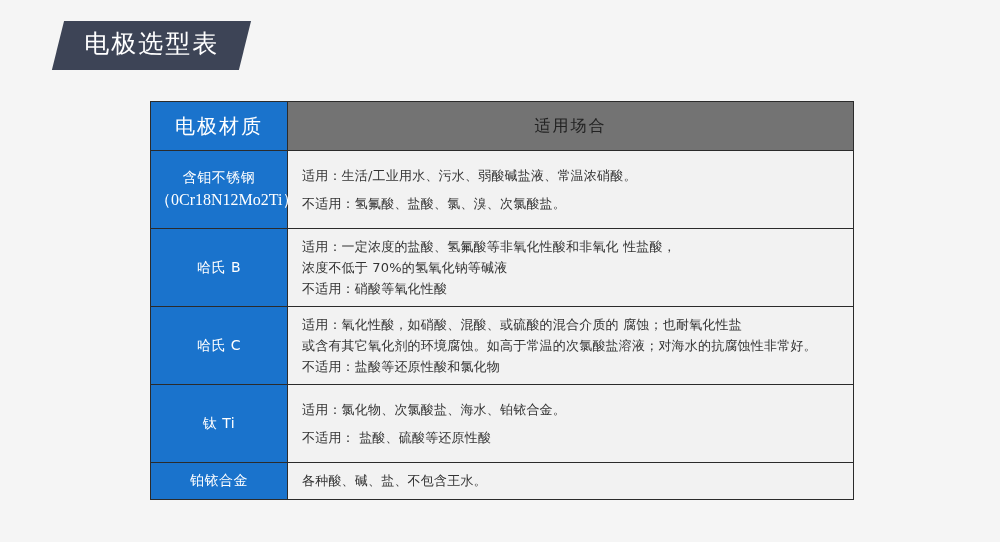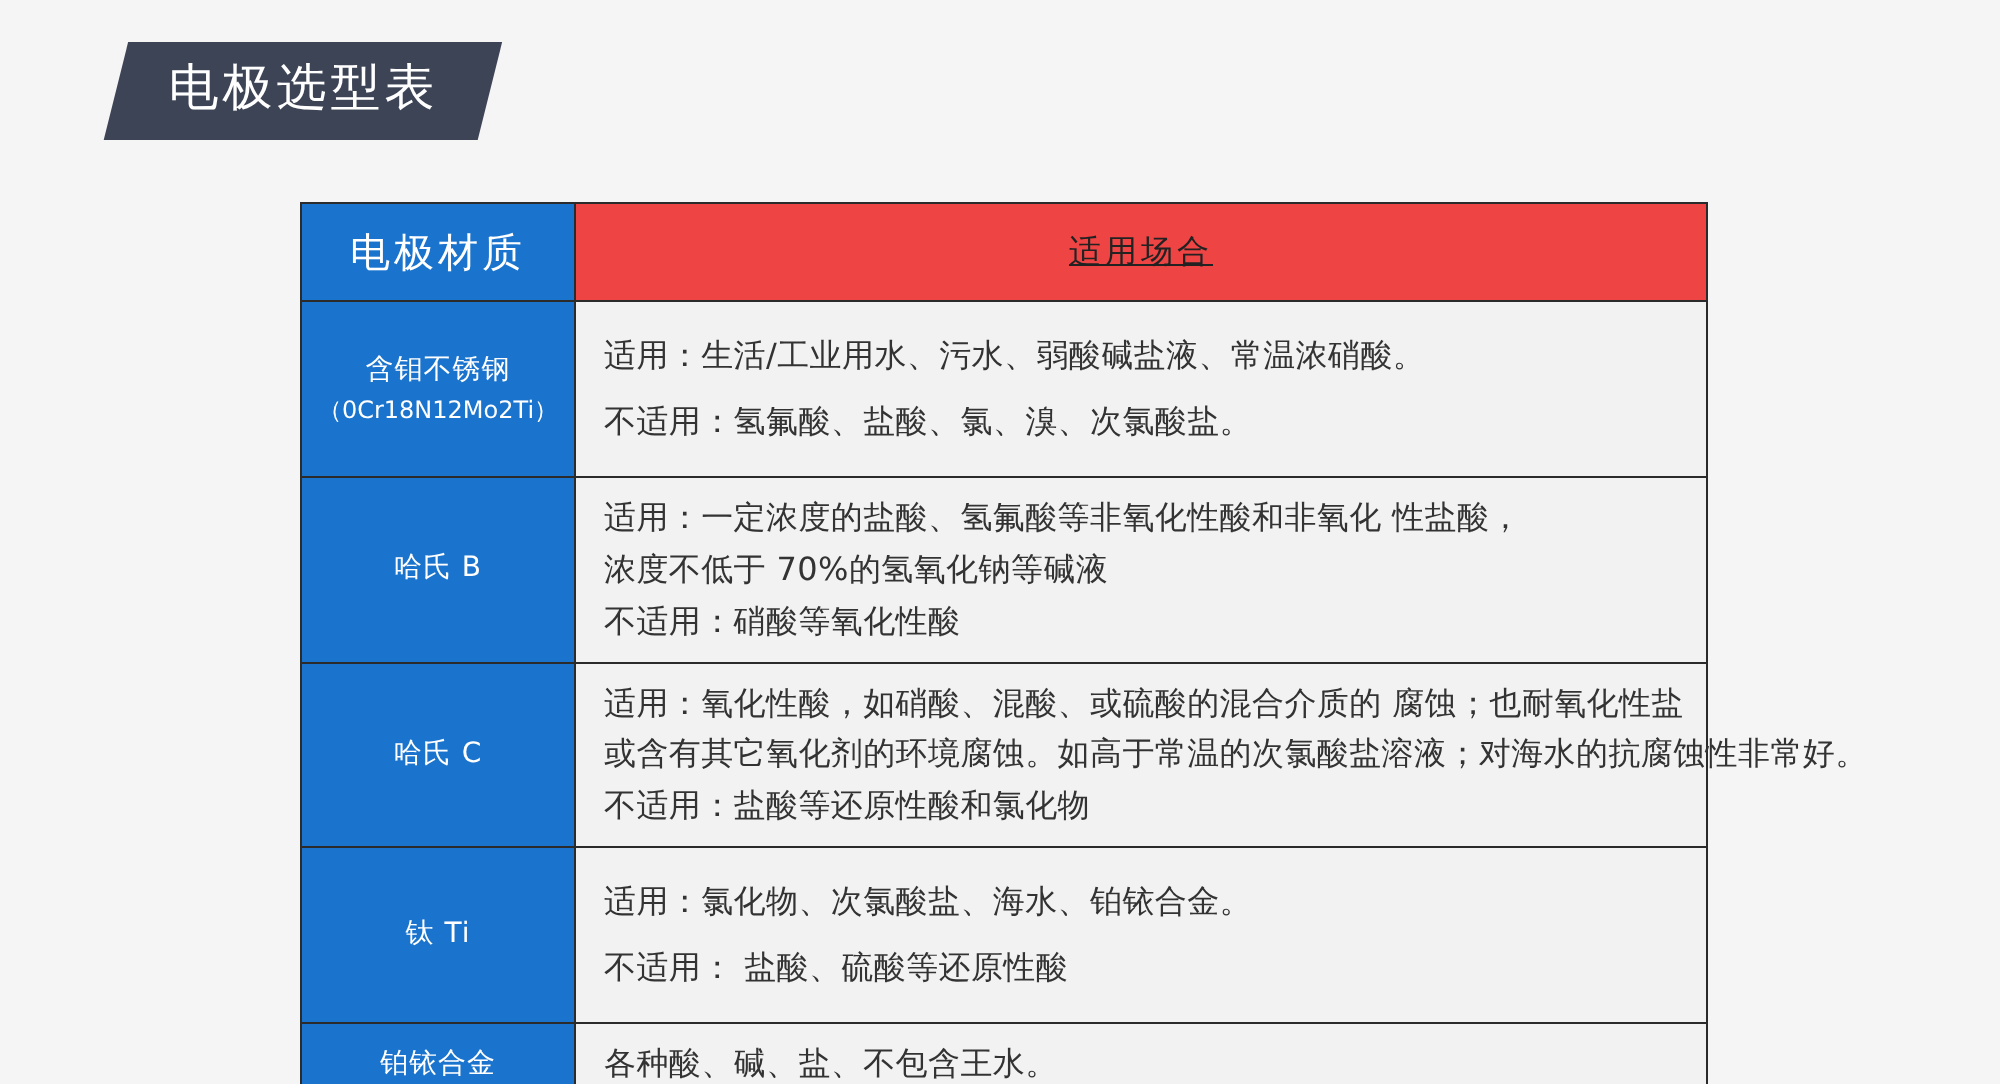--- a/index.html
+++ b/index.html
@@ -61,47 +61,47 @@
   .mat {
     background: #1a73cc;
     color: #ffffff;
     text-align: center;
     font-size: 14px;
     line-height: 1.5;
     padding: 6px 4px;
     letter-spacing: 0.5px;
   }
   .mat .code {
-    font-size: 12px;
+    font-size: 16px;
     letter-spacing: 0px;
     display: block;
+    font-family: Liberation Serif, serif;
   }
   .mat .name { display: block; text-align: center; }
 
   
   .mat.head {
     font-size: 20px;
     letter-spacing: 2px;
     padding: 9px 4px;
   }
   .use.head {
-    background: #ef4444;
+    background: #737373;
     color: #222222;
     text-align: center;
     font-size: 16px;
     letter-spacing: 2px;
     padding: 9px 4px;
-    text-decoration: underline;
   }
 
   
   .use {
     background: #f2f2f2;
     color: #333333;
-    font-size: 16px;
+    font-size: 13px;
     line-height: 1.62;
     padding: 7px 10px 7px 14px;
     letter-spacing: 0.2px;
   }
   .use p { margin: 0; white-space: nowrap; }
   .use.spaced p { margin: 7px 0; }
 </style>
 </head>
 <body>
 

